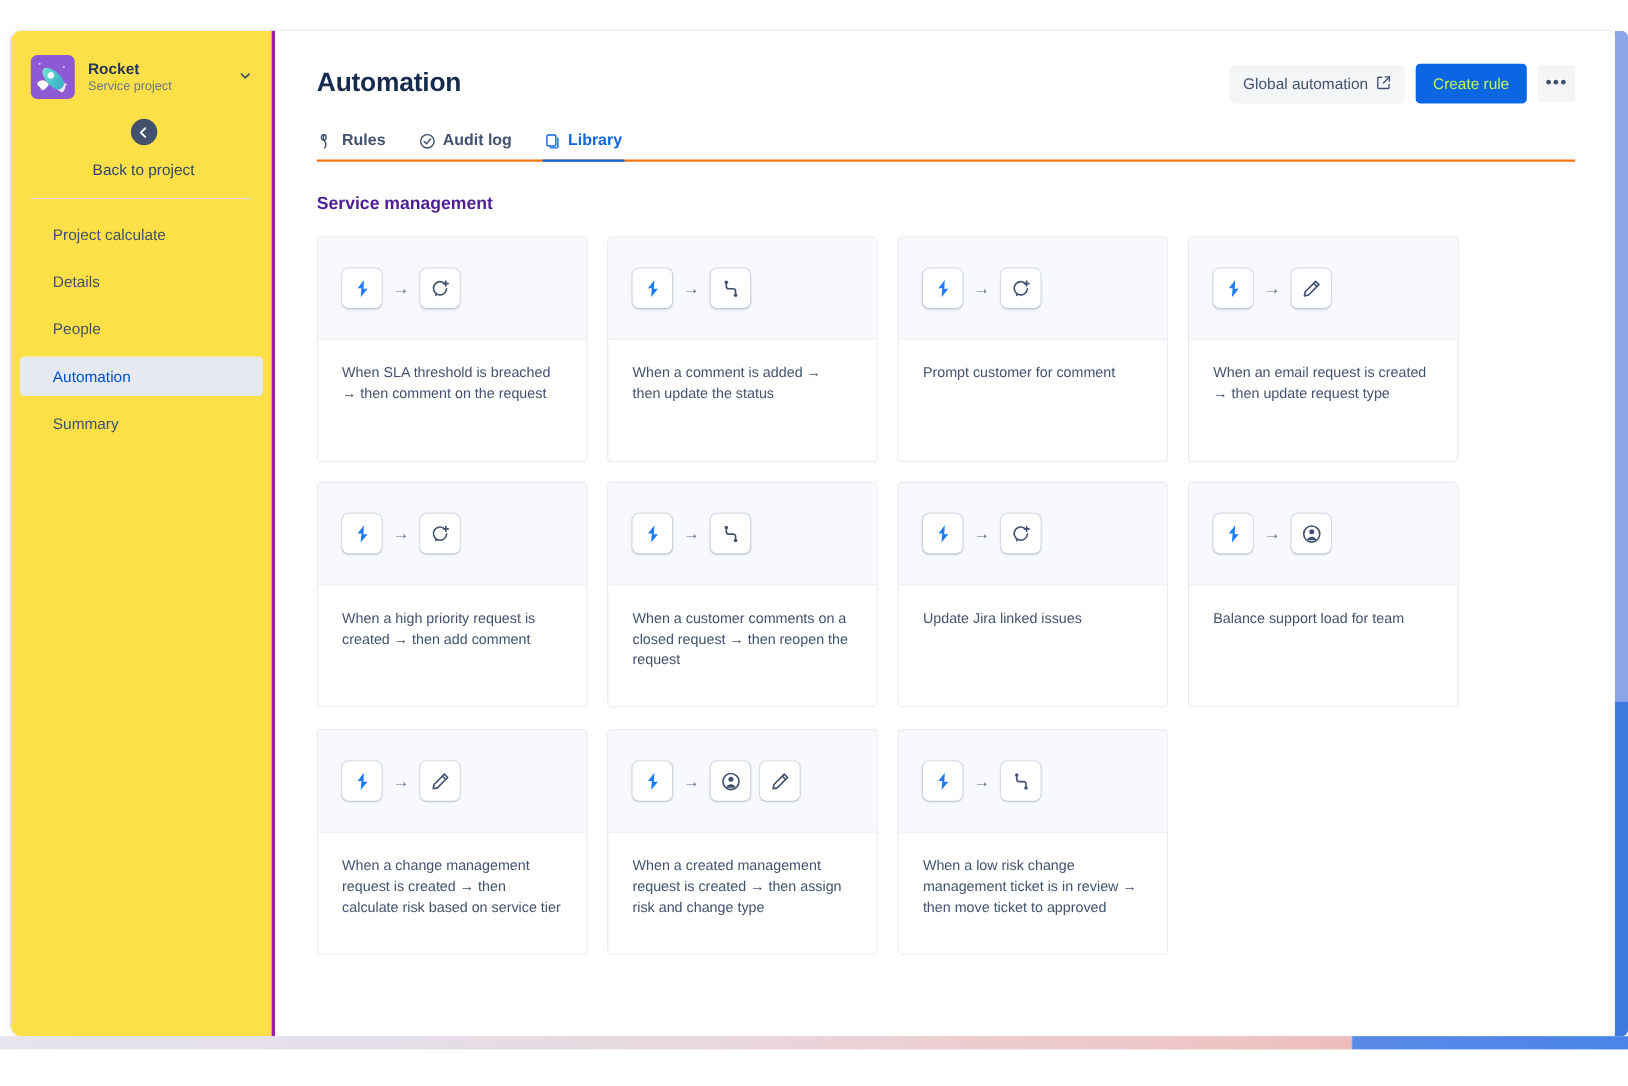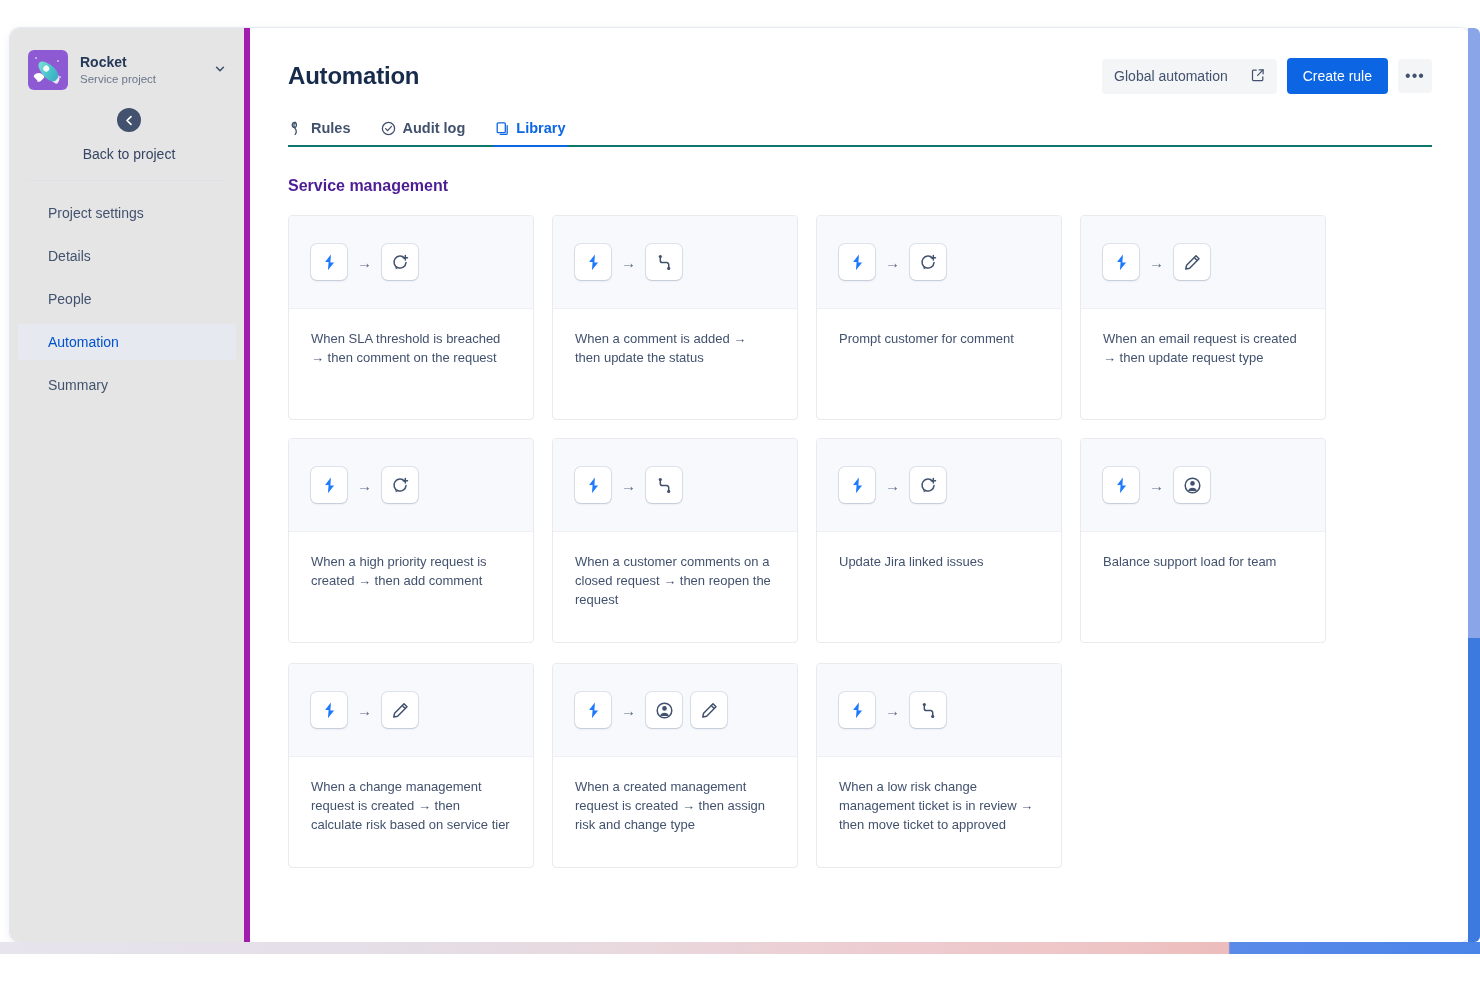--- a/index.html
+++ b/index.html
@@ -19,22 +19,22 @@
     border-radius: 10px;
     box-shadow: 0 0 0 1px rgba(150,170,200,.20), 0 2px 10px rgba(90,110,150,.12);
     overflow: hidden;
     display: flex;
   }
 
   
   .sidebar {
     width: 240px;
     flex: 0 0 240px;
-    background: #e5e5e5;
-    border-right: 6px solid #a21caf;
+    background: #fde047;
+    border-right: 3px solid #a21caf;
     padding-top: 16px;
     position: relative;
   }
   .project-head {
     display: flex; align-items: center;
     padding: 6px 14px 4px 18px;
     gap: 12px;
     cursor: pointer;
   }
   .proj-logo {
@@ -114,43 +114,43 @@
     overflow: hidden;
   }
   .main-inner { padding: 30px 38px 0 38px; }
 
   .page-head {
     display:flex; align-items: center; justify-content: space-between;
   }
   .page-title { font-size: 24px; font-weight: 600; color: #172b4d; letter-spacing: -.2px;}
   .head-actions { display:flex; align-items:center; gap: 10px; }
   .btn-subtle {
-    display:flex; align-items:center; gap: 23px;
+    display:flex; align-items:center; gap: 7px;
     background: #f4f5f7; color: #42526e;
     font-size: 14px; border: none;
     border-radius: 4px; padding: 9px 12px;
     cursor: pointer; font-family: inherit;
   }
   .btn-primary {
-    background: #0c66e4; color:#ffffff; border:none;
+    background: #0c66e4; color:#bef264; border:none;
     font-size: 14px; border-radius: 4px; padding: 10px 16px;
     cursor: pointer; font-family: inherit;
   }
   .btn-more {
     background: #f4f5f7; border:none; border-radius: 4px;
     width: 34px; height: 34px; color:#42526e;
     display:flex;align-items:center;justify-content:center;
     cursor:pointer; font-size: 16px; letter-spacing:1px; line-height: 1;
   }
 
   
   .tabs {
     display:flex; align-items: flex-end; gap: 26px;
     margin-top: 26px;
-    border-bottom: 2px solid #0f766e;
+    border-bottom: 2px solid #f97316;
   }
   .tab {
     display:flex; align-items:center; gap: 7px;
     font-size: 14.5px; color:#42526e;
     padding: 0 2px 9px 2px;
     cursor: pointer;
     position: relative;
     font-weight: 600;
   }
   .tab.active { color: #0c66e4; }
@@ -253,21 +253,21 @@
         <svg width="13" height="13" viewBox="0 0 13 13">
             <path d="M8 2.6 L4 6.5 L8 10.4" fill="none" stroke="#ffffff" stroke-width="1.7" stroke-linecap="round" stroke-linejoin="round"></path>
           </svg>
       </span>
       <span class="back-label">Back to project</span>
     </div>
 
     <div class="side-divider"></div>
 
     <nav class="nav">
-      <div class="nav-item">Project settings</div>
+      <div class="nav-item">Project calculate</div>
       <div class="nav-item">Details</div>
       <div class="nav-item">People</div>
       <div class="nav-item selected">Automation</div>
       <div class="nav-item">Summary</div>
     </nav>
   </aside>
 
   <main class="main">
     <div class="main-inner">
 

